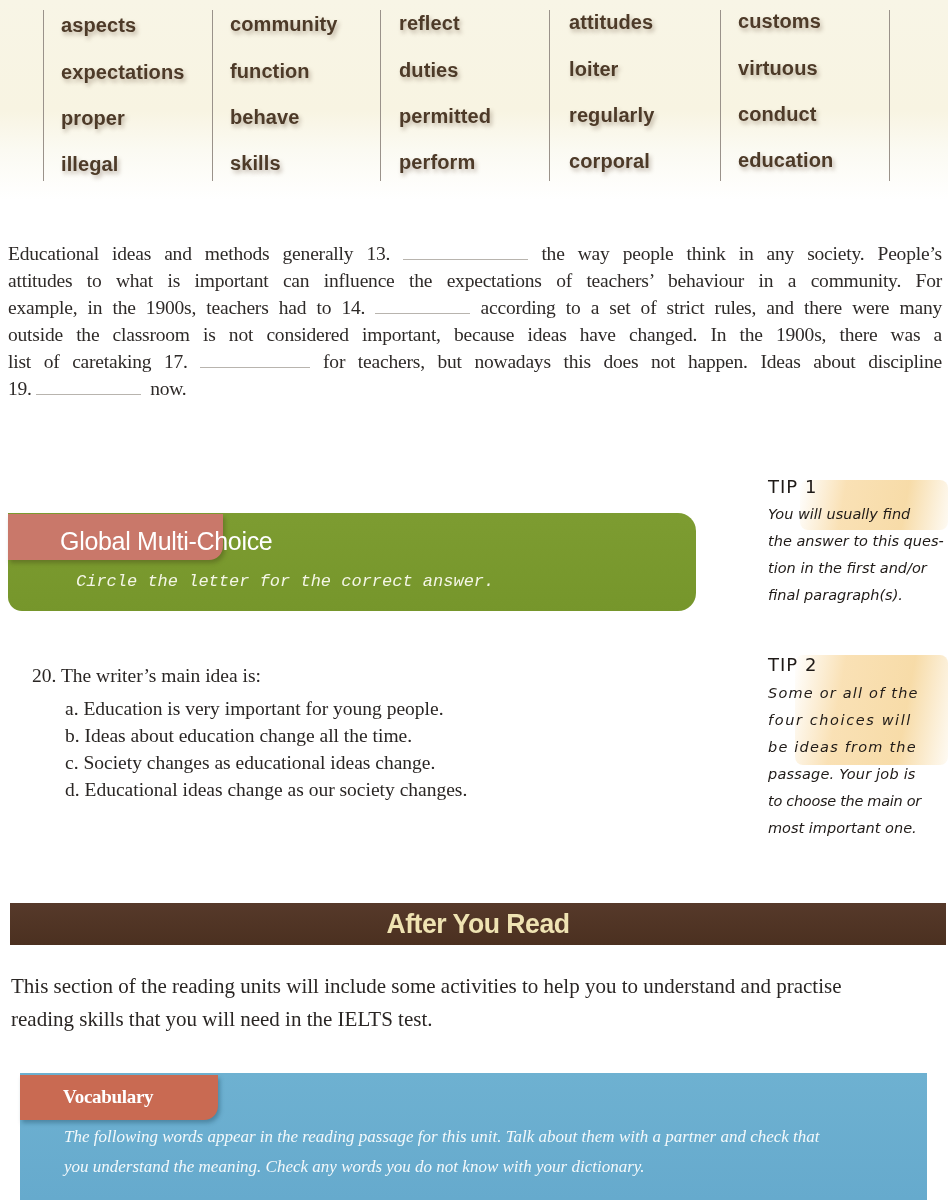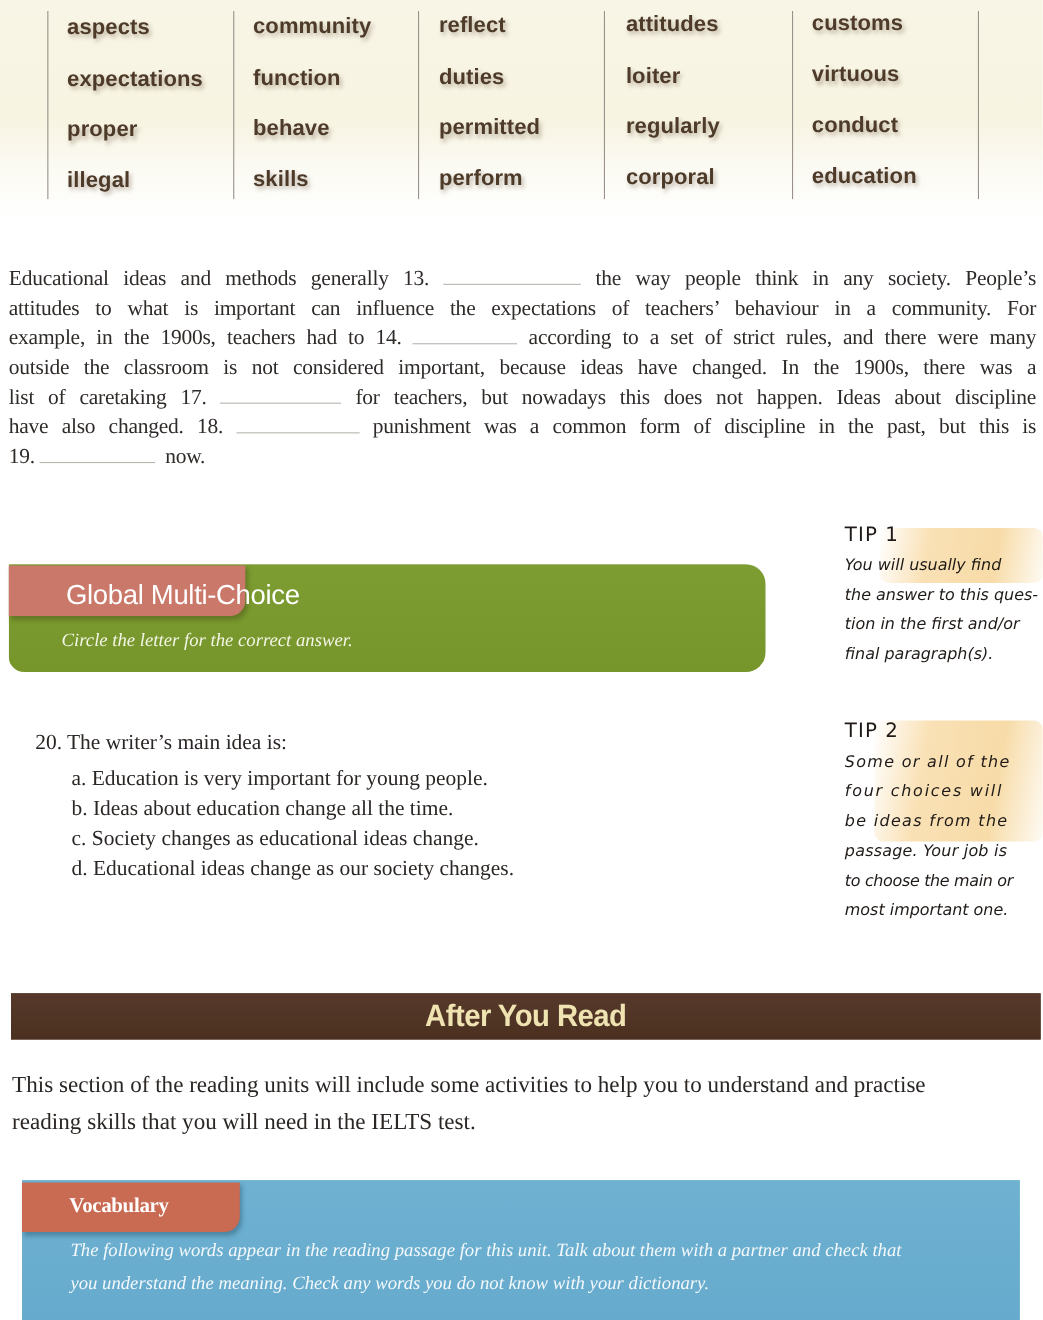--- a/index.html
+++ b/index.html
@@ -38,22 +38,22 @@
   .green-tab {
     position: absolute; left: 8px; top: 514px; width: 215px; height: 46px;
     background: #c9786a; border-radius: 0 0 14px 0;
     box-shadow: 2px 3px 4px rgba(60,60,20,0.35);
   }
   .green-tab-label {
     position: absolute; left: 60px; top: 527px; font-family: "Liberation Sans", sans-serif;
     font-weight: normal; font-size: 25px; color: #ffffff; letter-spacing: -0.3px;
   }
   .green-instr {
-    position: absolute; left: 56px; top: 572px; font-style: italic; font-size: 17px;
-    color: #f4f6e6; font-family: Liberation Serif, serif;
+    position: absolute; left: 76px; top: 572px; font-style: italic; font-size: 17px;
+    color: #f4f6e6; font-family: Liberation Mono, monospace;
   }
   .tip-bg {
     position: absolute; background: linear-gradient(100deg, rgba(245,200,120,0.0) 0%, rgba(245,200,120,0.55) 30%, rgba(242,196,110,0.6) 70%, rgba(245,210,140,0.1) 100%);
     border-radius: 8px;
   }
   .tip-title { position: absolute; font-family: "DejaVu Sans", sans-serif; font-size: 18px; color: #1f1a17; letter-spacing: 1px; font-weight: normal; }
   .tip-text { position: absolute; font-family: "DejaVu Sans", sans-serif; font-style: italic; font-size: 14.5px; line-height: 27.5px; color: #1f1a17; white-space: nowrap; }
 
   
   .question { position: absolute; left: 32px; top: 665px; font-size: 19.5px; color: #2a2624; }
@@ -139,25 +139,20 @@
   <span class="line">
     <span>example, in the 1900s, teachers had to 14.</span>
     <span class="blank" style="width:95px"></span>
     <span>according to a set of strict rules, and there were many</span>
   </span>
   <span class="line">outside the classroom is not considered important, because ideas have changed. In the 1900s, there was a</span>
   <span class="line">
     <span>list of caretaking 17.</span>
     <span class="blank" style="width:110px"></span>
     <span>for teachers, but nowadays this does not happen. Ideas about discipline</span>
-  </span>
-  <span class="line">
-    <span>have also changed. 18.</span>
-    <span class="blank" style="width:112px"></span>
-    <span>punishment was a common form of discipline in the past, but this is</span>
   </span>
   <span class="line last">
     <span>19.</span>
     <span class="blank" style="width:105px"></span>
     <span style="margin-left:4px">now.</span>
   </span>
 </div>
 
 <div class="green-box"></div>
 <div class="green-tab"></div>

